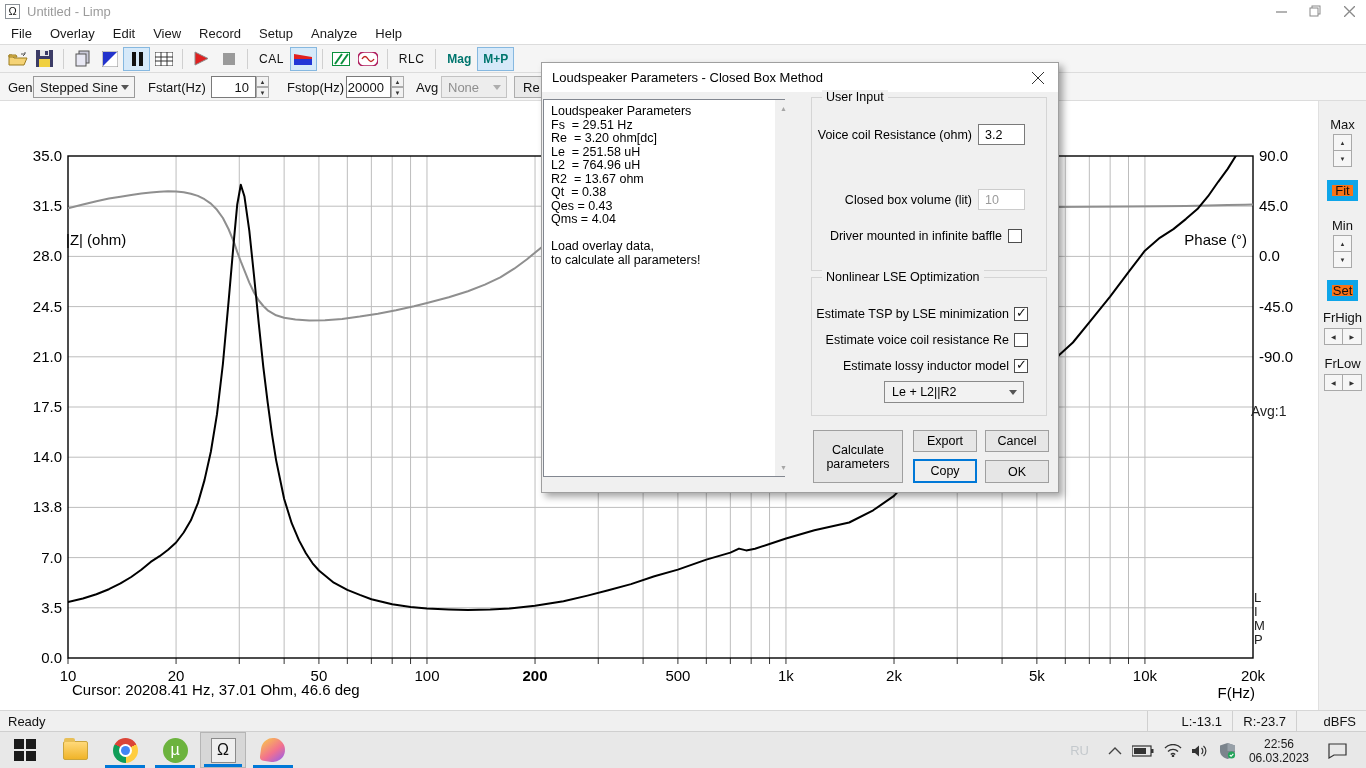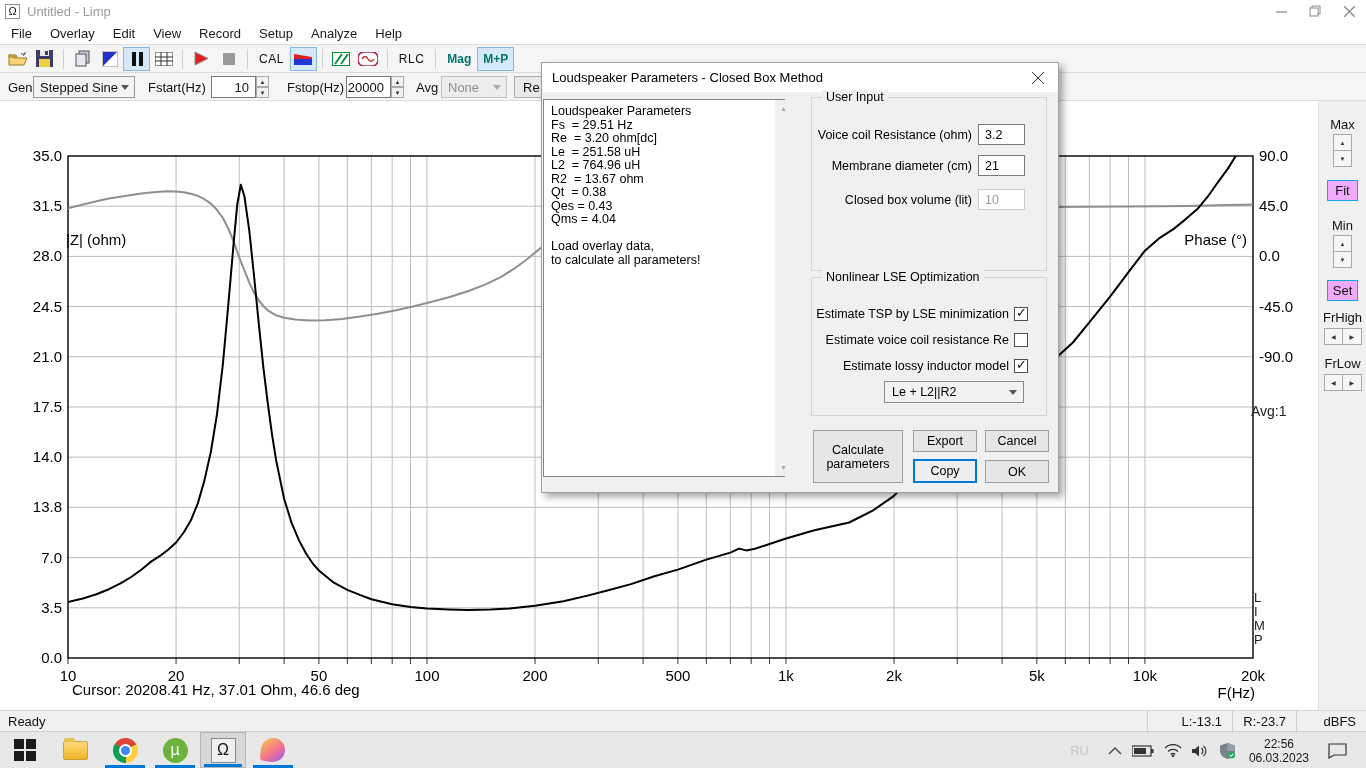--- a/index.html
+++ b/index.html
@@ -60,21 +60,21 @@
   .avgbadge { position:absolute; left:1251px; top:302px; font-size:14px; color:#222; }
 
   
   .sidepanel { position:absolute; left:1318px; top:0; width:48px; height:610px; background:#f0f0f0;
                border-left:1px solid #e0e0e0; display:flex; flex-direction:column; align-items:center;
                padding-top:16px; font-size:13px; color:#111; }
   .vspin { width:19px; height:33px; display:flex; flex-direction:column; margin-top:2px; }
   .vspin div { flex:1; background:#f6f6f6; border:1px solid #a9a9a9; display:flex; align-items:center;
                justify-content:center; font-size:6px; color:#333; }
   .vspin div + div { border-top:none; }
-  .sbtn { width:31px; height:21px; background:#f0abfc; border:1px solid #0ea5e9; font-size:13px;
+  .sbtn { width:31px; height:21px; background:#f97316; border:5px solid #0ea5e9; font-size:13px;
           display:flex; align-items:center; justify-content:center; color:#111; }
   .hspin { width:38px; height:17px; display:flex; margin-top:3px; }
   .hspin div { flex:1; background:#f6f6f6; border:1px solid #a9a9a9; display:flex; align-items:center;
                justify-content:center; font-size:6px; color:#333; }
   .hspin div + div { border-left:none; }
 
   
   .dialog { position:absolute; left:541px; top:21px; width:518px; height:431px; background:#f0f0f0;
             border:1px solid #9f9f9f; box-shadow:4px 4px 7px rgba(0,0,0,0.35); z-index:10;margin-top:41px; }
   .dtitle { position:absolute; left:0; top:0; width:100%; height:29px; background:#fff;
@@ -392,21 +392,21 @@
           <div>L</div>
           <div>I</div>
           <div>M</div>
           <div>P</div>
         </div>
       <div id="ticklabels">
           <div class="ticklabel" style="left: 38px; top: 566px; width: 60px; text-align: center;">10</div>
           <div class="ticklabel" style="left: 146.063px; top: 566px; width: 60px; text-align: center;">20</div>
           <div class="ticklabel" style="left: 288.915px; top: 566px; width: 60px; text-align: center;">50</div>
           <div class="ticklabel" style="left: 396.979px; top: 566px; width: 60px; text-align: center;">100</div>
-          <div class="ticklabel" style="left: 505.042px; top: 566px; width: 60px; text-align: center;">200</div>
+          <div class="ticklabel" style="left: 505.042px; top: 566px; width: 60px; text-align: center; font-weight: bold;">200</div>
           <div class="ticklabel" style="left: 647.894px; top: 566px; width: 60px; text-align: center;">500</div>
           <div class="ticklabel" style="left: 755.958px; top: 566px; width: 60px; text-align: center;">1k</div>
           <div class="ticklabel" style="left: 864.021px; top: 566px; width: 60px; text-align: center;">2k</div>
           <div class="ticklabel" style="left: 1006.87px; top: 566px; width: 60px; text-align: center;">5k</div>
           <div class="ticklabel" style="left: 1114.94px; top: 566px; width: 60px; text-align: center;">10k</div>
           <div class="ticklabel" style="left: 1223px; top: 566px; width: 60px; text-align: center;">20k</div>
           <div class="ticklabel" style="left: 0px; top: 46px; width: 62px; text-align: right;">35.0</div>
           <div class="ticklabel" style="left: 0px; top: 96.2px; width: 62px; text-align: right;">31.5</div>
           <div class="ticklabel" style="left: 0px; top: 146.4px; width: 62px; text-align: right;">28.0</div>
           <div class="ticklabel" style="left: 0px; top: 196.6px; width: 62px; text-align: right;">24.5</div>
@@ -478,27 +478,27 @@
       <div class="sa" style="top:0">▲</div>
       <div class="sa" style="bottom:0">▼</div>
     </div>
 
     <div class="group" style="left:269px;top:34px;width:236px;height:174px">
       <div class="glabel">User Input</div>
       <div class="drow" style="left:0;top:26px;width:236px">
         <div class="dlabel" style="width:160px">Voice coil Resistance (ohm)</div>
         <div class="dinput" style="width:47px;margin-left:6px">3.2</div>
       </div>
-      <div class="drow" style="left:0;top:57px;width:236px">
-        <div class="dlabel" style="width:160px">Membrane diameter (cm)</div>
-        <div class="dinput" style="width:47px;margin-left:6px">21</div>
-      </div>
       <div class="drow" style="left:0;top:91px;width:236px">
         <div class="dlabel" style="width:160px">Closed box volume (lit)</div>
         <div class="dinput disabled" style="width:47px;margin-left:6px">10</div>
+      </div>
+      <div class="drow" style="left:0;top:127px;width:236px">
+        <div class="dlabel" style="width:190px">Driver mounted in infinite baffle</div>
+        <div class="checkbox" style="margin-left:6px"></div>
       </div>
     </div>
 
     <div class="group" style="left:269px;top:214px;width:236px;height:139px">
       <div class="glabel">Nonlinear LSE Optimization</div>
       <div class="drow" style="left:0;top:25px;width:236px">
         <div class="dlabel" style="width:197px">Estimate TSP by LSE minimization</div>
         <div class="checkbox checked" style="margin-left:5px"></div>
       </div>
       <div class="drow" style="left:0;top:51px;width:236px">

